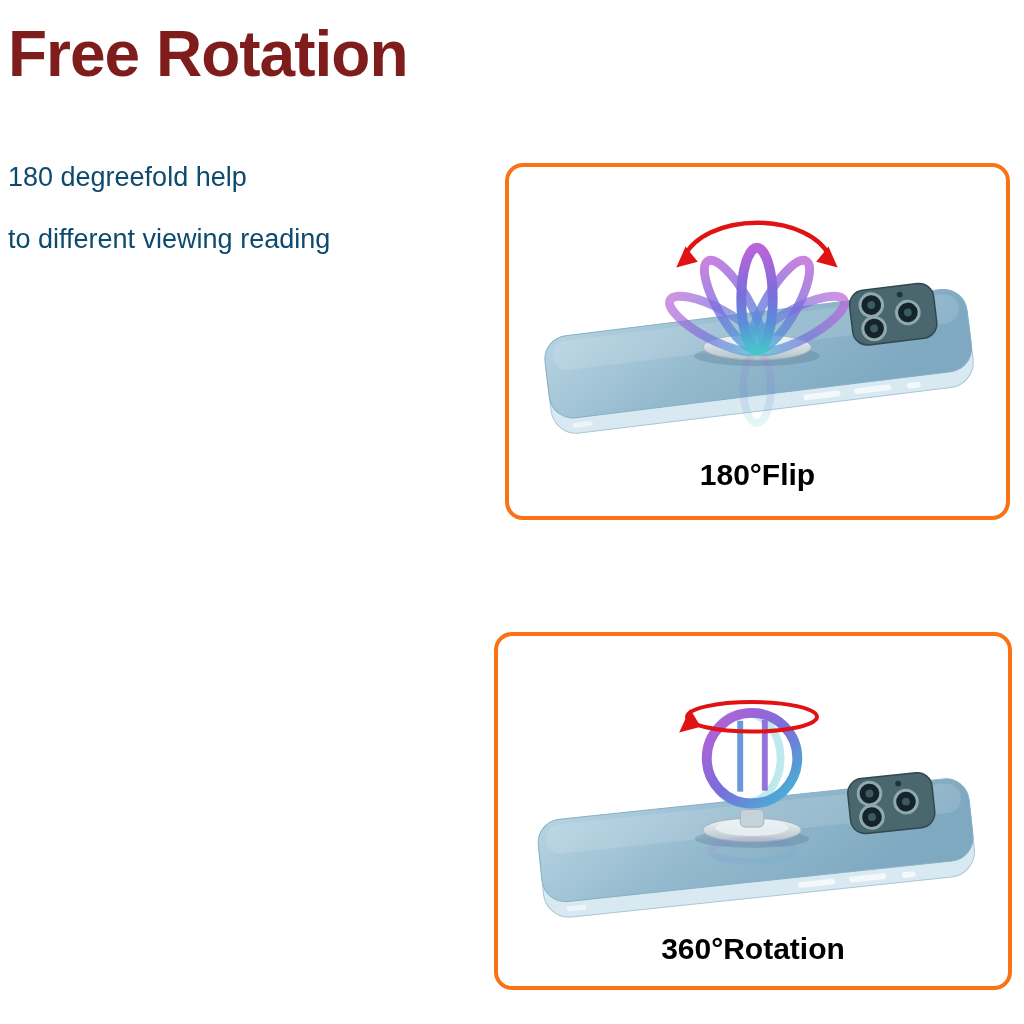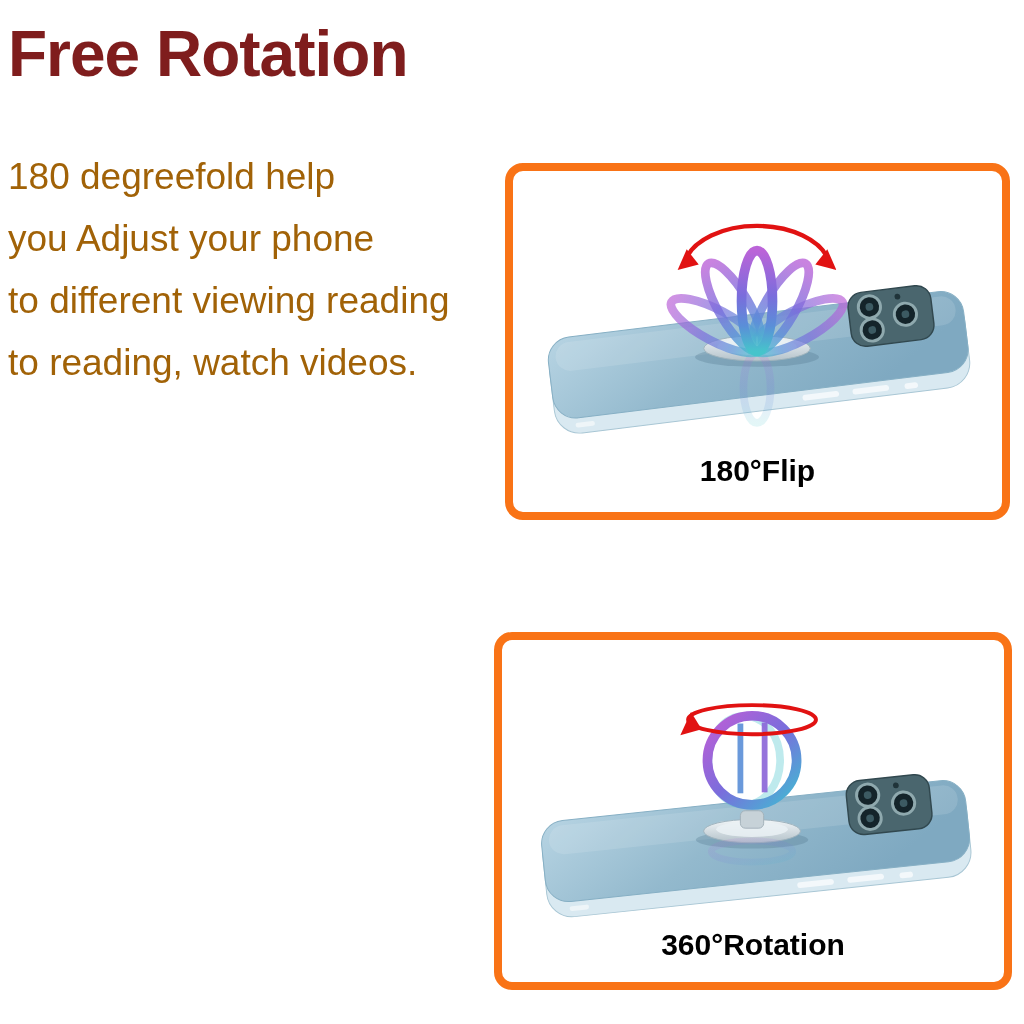--- a/index.html
+++ b/index.html
@@ -10,28 +10,28 @@
     color: #0d0d0d;
   }
   .page { position: relative; width: 1024px; height: 1024px; background: #ffffff; overflow: hidden; }
 
   .title {
     position: absolute; left: 8px; top: 22px;
     font-size: 64px; font-weight: 700; line-height: 1;
     color: #7f1d1d; letter-spacing: -1px; white-space: nowrap;
   }
 
-  .para { position: absolute; font-size: 37px; color: #a16207; }
+  .para { position: absolute; font-size: 27px; color: #0c4a6e; }
   .para .line { height: 62px; line-height: 62px; white-space: nowrap; }
   .para1 { left: 8px; top: 146px; }
   .para2 { left: 8px; top: 625px; }
 
   .card {
     position: absolute; background: #ffffff;
-    border: 8px solid #f97316; border-radius: 18px;
+    border: 4px solid #f97316; border-radius: 18px;
   }
   .card1 { left: 505px; top: 163px; width: 505px; height: 357px; }
   .card2 { left: 494px; top: 632px; width: 518px; height: 358px; }
   .card svg { position: absolute; left: 0; top: 6px; width: 100%; height: auto; display: block; }
 
   .caption {
     position: absolute; left: 0; right: 0;
     text-align: center; font-size: 30px; font-weight: 700; color: #000000;
   }
   .card1 .caption { bottom: 24px; }
@@ -39,23 +39,21 @@
 </style>
 </head>
 <body>
 
 <div class="page">
 
   <h1 class="title">Free Rotation</h1>
 
   <div class="para para1">
     <div class="line">180 degreefold help</div>
-    <div class="line">you Adjust your phone</div>
     <div class="line">to different viewing reading</div>
-    <div class="line">to reading, watch videos.</div>
   </div>
 
   <div class="card card1">
     <svg viewBox="0 0 505 310" xmlns="http://www.w3.org/2000/svg">
       <defs>
         <linearGradient id="phoneGrad1" x1="0" y1="0" x2="1" y2="0.3">
           <stop offset="0" stop-color="#b7d4e3"></stop>
           <stop offset="0.5" stop-color="#93b9cd"></stop>
           <stop offset="1" stop-color="#7fa9c1"></stop>
         </linearGradient>

